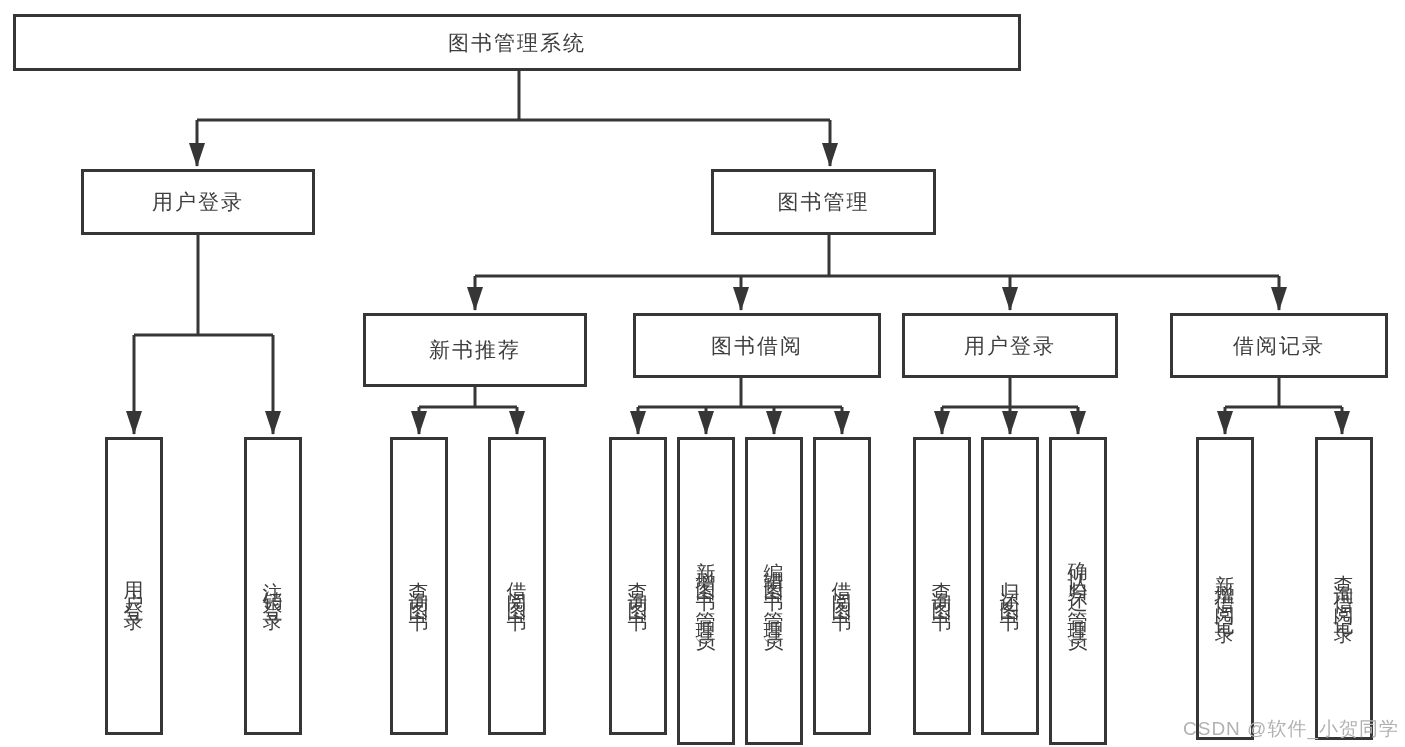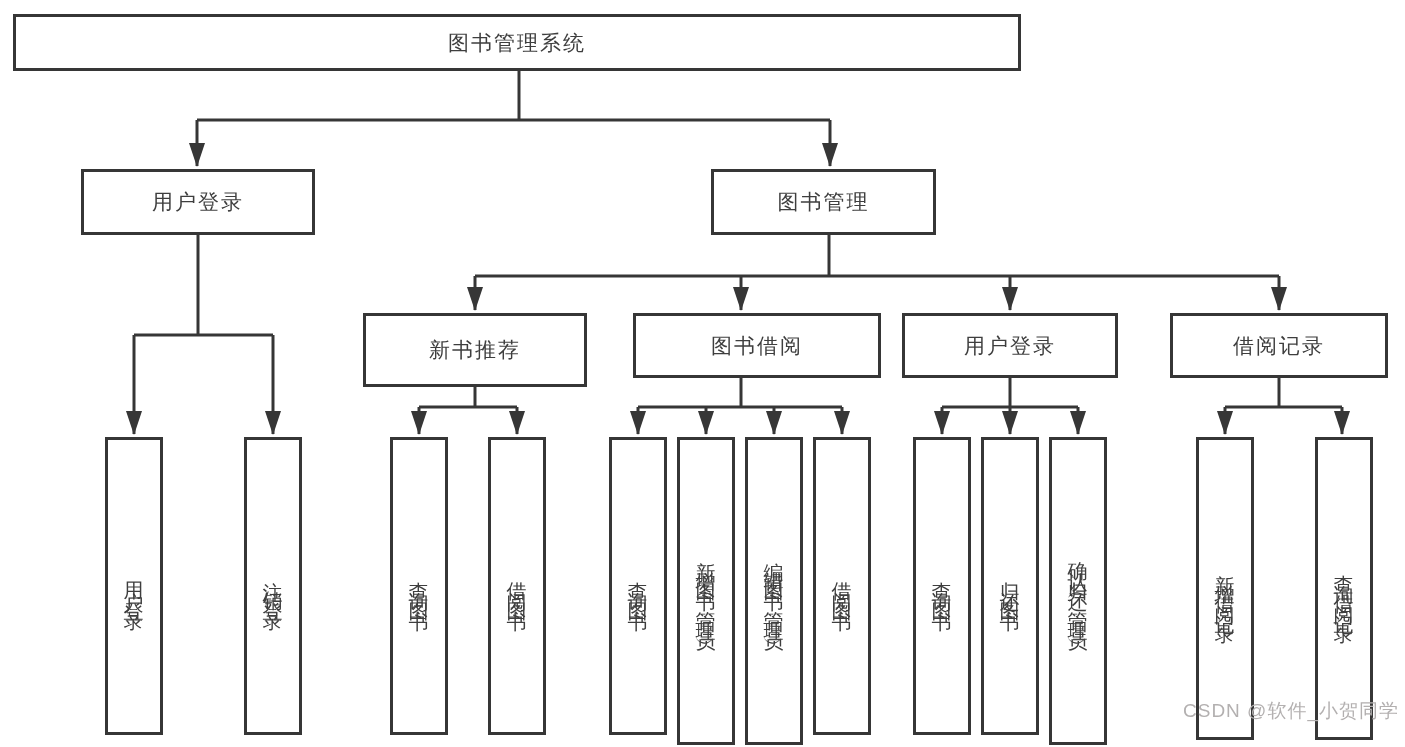--- a/index.html
+++ b/index.html
@@ -57,21 +57,21 @@
     writing-mode: vertical-rl;
     text-orientation: mixed;
     font-size: 20px;
     letter-spacing: 10px;
     line-height: 1;
     white-space: nowrap;
   }
   #watermark {
     position: absolute;
     left: 1183px;
-    top: 698px;
+    top: 716px;
     font-size: 19px;
     color: var(--wm, #b3b0b0);
     letter-spacing: 1px;
     white-space: nowrap;
     z-index: 10;
   }
 </style>
 </head>
 <body>
 

